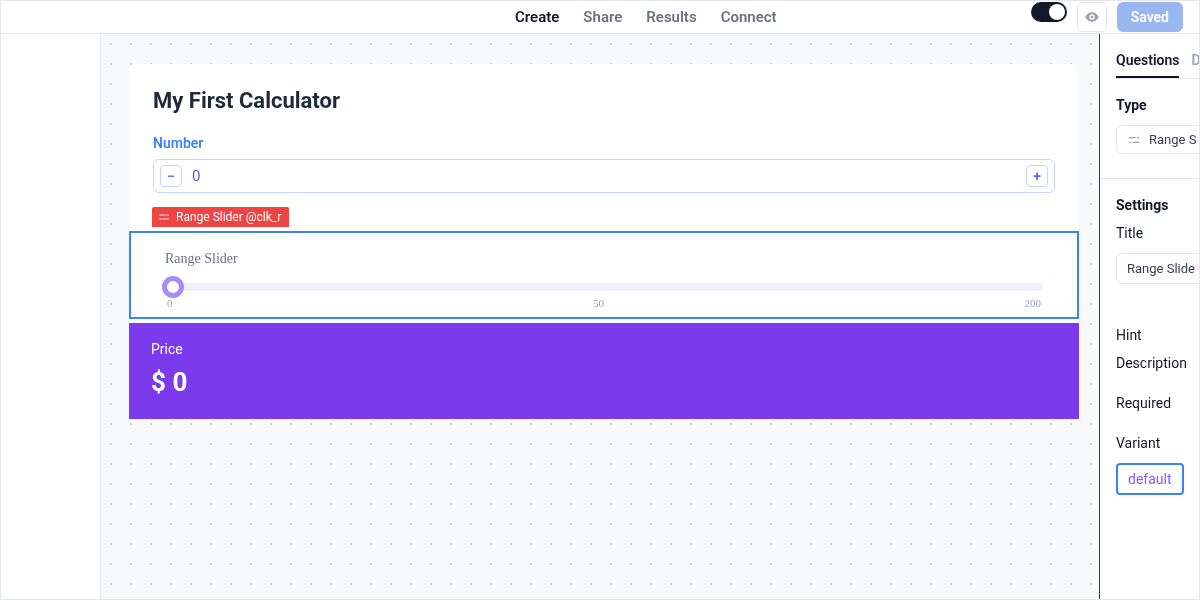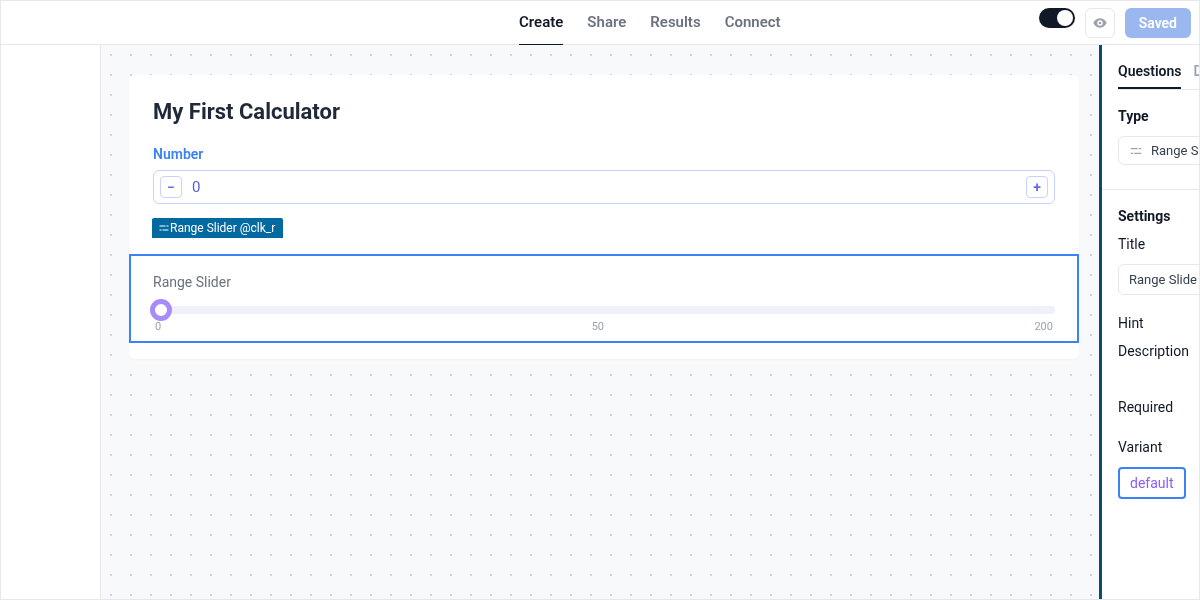--- a/index.html
+++ b/index.html
@@ -1,52 +1,52 @@
 <!DOCTYPE html>
 <html><head>
 <meta charset="utf-8">
 <style>
   * { box-sizing: border-box; margin: 0; padding: 0; }
   html, body { width: 1200px; height: 600px; font-family: -apple-system, BlinkMacSystemFont, "Segoe UI", Roboto, sans-serif; overflow: hidden; background: #fff; }
   .app { display: flex; flex-direction: column; height: 100%; border: 1px solid #e5e7eb; }
   
-  .topbar { height: 44px; display: flex; align-items: center; justify-content: space-between; border-bottom: 1px solid #e5e7eb; padding: 0 8px 0 0; }
+  .topbar { height: 33px; display: flex; align-items: center; justify-content: space-between; border-bottom: 1px solid #e5e7eb; padding: 0 16px 0 0; }
   .tabs { display: flex; gap: 24px; margin: 0 auto; }
   .tab { font-size: 15px; font-weight: 600; color: #6b7280; padding: 14px 0 13px; cursor: pointer; border-bottom: 2px solid transparent; }
   .tab.active { color: #111827; border-bottom-color: #111827; }
   .topbar-right { display: flex; align-items: flex-start; gap: 10px; }
   .toggle { width: 36px; height: 20px; background: #111827; border-radius: 999px; position: relative; cursor: pointer; }
   .toggle::after { content: ""; position: absolute; width: 16px; height: 16px; background: #fff; border-radius: 50%; top: 2px; right: 2px; }
   .eyebtn { width: 30px; height: 30px; border: 1px solid #e5e7eb; border-radius: 6px; display: flex; align-items: center; justify-content: center; cursor: pointer; }
   .eyebtn svg { width: 16px; height: 16px; fill: #9ca3af; }
   .savedbtn { height: 30px; padding: 0 14px; background: #9ab7f0; color: #fff; font-weight: 600; font-size: 14px; border-radius: 6px; display: flex; align-items: center; }
   
   .body { flex: 1; display: flex; min-height: 0; }
   .leftpad { width: 100px; border-right: 1px solid #e5e7eb; background: #fff; }
   .canvas { flex: 1; background: #f8f9fb; position: relative; overflow: hidden; }
   .dots { position: absolute; inset: 0; background-image: radial-gradient(#d1d5db 1px, transparent 1px); background-size: 20px 20px; background-position: 0 0; }
   .card { position: absolute; top: 30px; left: 28px; right: 20px; background: #fff; border-radius: 6px; padding: 24px 24px 0; box-shadow: 0 1px 2px rgba(0,0,0,0.03); }
   .card-title { font-size: 22px; font-weight: 700; color: #1f2937; margin-bottom: 22px; }
   .field-label { font-size: 14px; font-weight: 600; color: #3b82f6; margin-bottom: 8px; }
   .numrow { display: flex; align-items: center; border: 1px solid #c7d2fe; border-radius: 6px; padding: 5px 6px; gap: 10px; margin-bottom: 14px; }
   .sqbtn { width: 22px; height: 22px; border: 1px solid #c7d2fe; border-radius: 4px; display: flex; align-items: center; justify-content: center; color: #6366f1; font-size: 14px; font-weight: 600; cursor: pointer; background: #fff; }
   .numval { flex: 1; color: #5b5bd6; font-size: 15px; }
-  .sel-tag { display: inline-flex; align-items: center; background: #0369a1; color: #fff; font-size: 12px; padding: 3px 8px 3px 6px; border-radius: 2px 2px 0 0; margin-left: -1px; }
+  .sel-tag { display: inline-flex; align-items: center; gap: 6px; background: #ef4444; color: #fff; font-size: 12px; padding: 3px 8px 3px 6px; border-radius: 2px 2px 0 0; margin-left: -1px; }
   .sel-tag svg { width: 12px; height: 12px; fill: #fff; }
-  .range-block { border: 2px solid #3b82f6; padding: 18px 22px 8px; margin: 16px -24px; }
+  .range-block { border: 2px solid #3b82f6; padding: 18px 34px 8px; margin: 4px -24px; font-family: Liberation Serif, serif; }
   .range-title { font-size: 14px; color: #6b7280; margin-bottom: 16px; }
   .slider-wrap { position: relative; }
   .track { height: 8px; background: #eef1fb; border-radius: 4px; position: relative; }
   .thumb { position: absolute; left: 8px; top: 50%; transform: translate(-50%, -50%); width: 22px; height: 22px; border-radius: 50%; background: #fff; border: 5px solid #a78bfa; cursor: grab; }
   .ticks { display: flex; justify-content: space-between; font-size: 11px; color: #9ca3af; margin-top: 6px; padding: 0 2px; }
   .price-block { background: #7c3aed; color: #fff; margin: 0 -24px; padding: 18px 22px 22px; }
   .price-label { font-size: 14px; margin-bottom: 10px; font-weight: 400; }
   .price-val { font-size: 26px; font-weight: 700; }
   
-  .rpanel { width: 100px; flex-shrink: 0; border-left: 3px solid #0c4a6e; padding: 18px 0 16px 16px; background: #fff; overflow: hidden; }
+  .rpanel { width: 100px; flex-shrink: 0; border-left: 1px solid #0c4a6e; padding: 18px 0 16px 16px; background: #fff; overflow: hidden; }
   .rtabs { display: flex; gap: 12px; border-bottom: 1px solid #e5e7eb; margin-bottom: 18px; }
   .rtab { font-size: 14px; font-weight: 600; color: #111827; padding-bottom: 8px; border-bottom: 2px solid #111827; white-space: nowrap; }
   .rtab.inactive { color: #9ca3af; border-bottom-color: transparent; }
   .sec-head { font-size: 14px; font-weight: 700; color: #111827; margin-bottom: 12px; }
   .typebox { display: inline-flex; align-items: center; gap: 8px; border: 1px solid #e5e7eb; border-radius: 6px; padding: 6px 10px; font-size: 13px; color: #374151; margin-bottom: 20px; white-space: nowrap; }
   .typebox svg { width: 14px; height: 14px; fill: #9ca3af; }
   .hr { height: 1px; background: #e5e7eb; margin: 4px 0 18px -16px; }
   .prop { font-size: 14px; color: #111827; margin-bottom: 12px; }
   .titlebox { display: inline-block; border: 1px solid #e5e7eb; border-radius: 6px; padding: 7px 10px; font-size: 13px; color: #374151; margin-bottom: 20px; white-space: nowrap; }
   .variantbox { display: inline-block; border: 2px solid #3b82f6; border-radius: 4px; padding: 6px 10px; font-size: 14px; color: #8b5cf6; }
@@ -103,39 +103,43 @@
               <div class="thumb"></div>
             </div>
             <div class="ticks">
               <span>0</span>
               <span>50</span>
               <span>200</span>
             </div>
           </div>
         </div>
 
+        <div class="price-block">
+          <div class="price-label">Price</div>
+          <div class="price-val">$ 0</div>
+        </div>
       </div>
     </div>
 
     <div class="rpanel">
       <div class="rtabs">
         <div class="rtab">Questions</div>
         <div class="rtab inactive">D</div>
       </div>
       <div class="sec-head">Type</div>
       <div class="typebox">
         <svg viewBox="0 0 24 24">
             <path d="M3 7h12v2H3V7zm14 0h4v2h-4V7zM3 15h4v2H3v-2zm6 0h12v2H9v-2z"></path>
           </svg>
         <span>Range S</span>
       </div>
       <div class="hr"></div>
       <div class="sec-head">Settings</div>
       <div class="prop">Title</div>
       <div class="titlebox">Range Slide</div>
-      <div class="prop" style="margin-top:0">Hint</div>
+      <div class="prop" style="margin-top:23px">Hint</div>
       <div class="prop" style="">Description</div>
-      <div class="prop" style="margin-top:40px">Required</div>
+      <div class="prop" style="margin-top:24px">Required</div>
       <div class="prop" style="margin-top:24px">Variant</div>
       <div class="variantbox">default</div>
     </div>
   </div>
 </div>
 
 </body></html>

